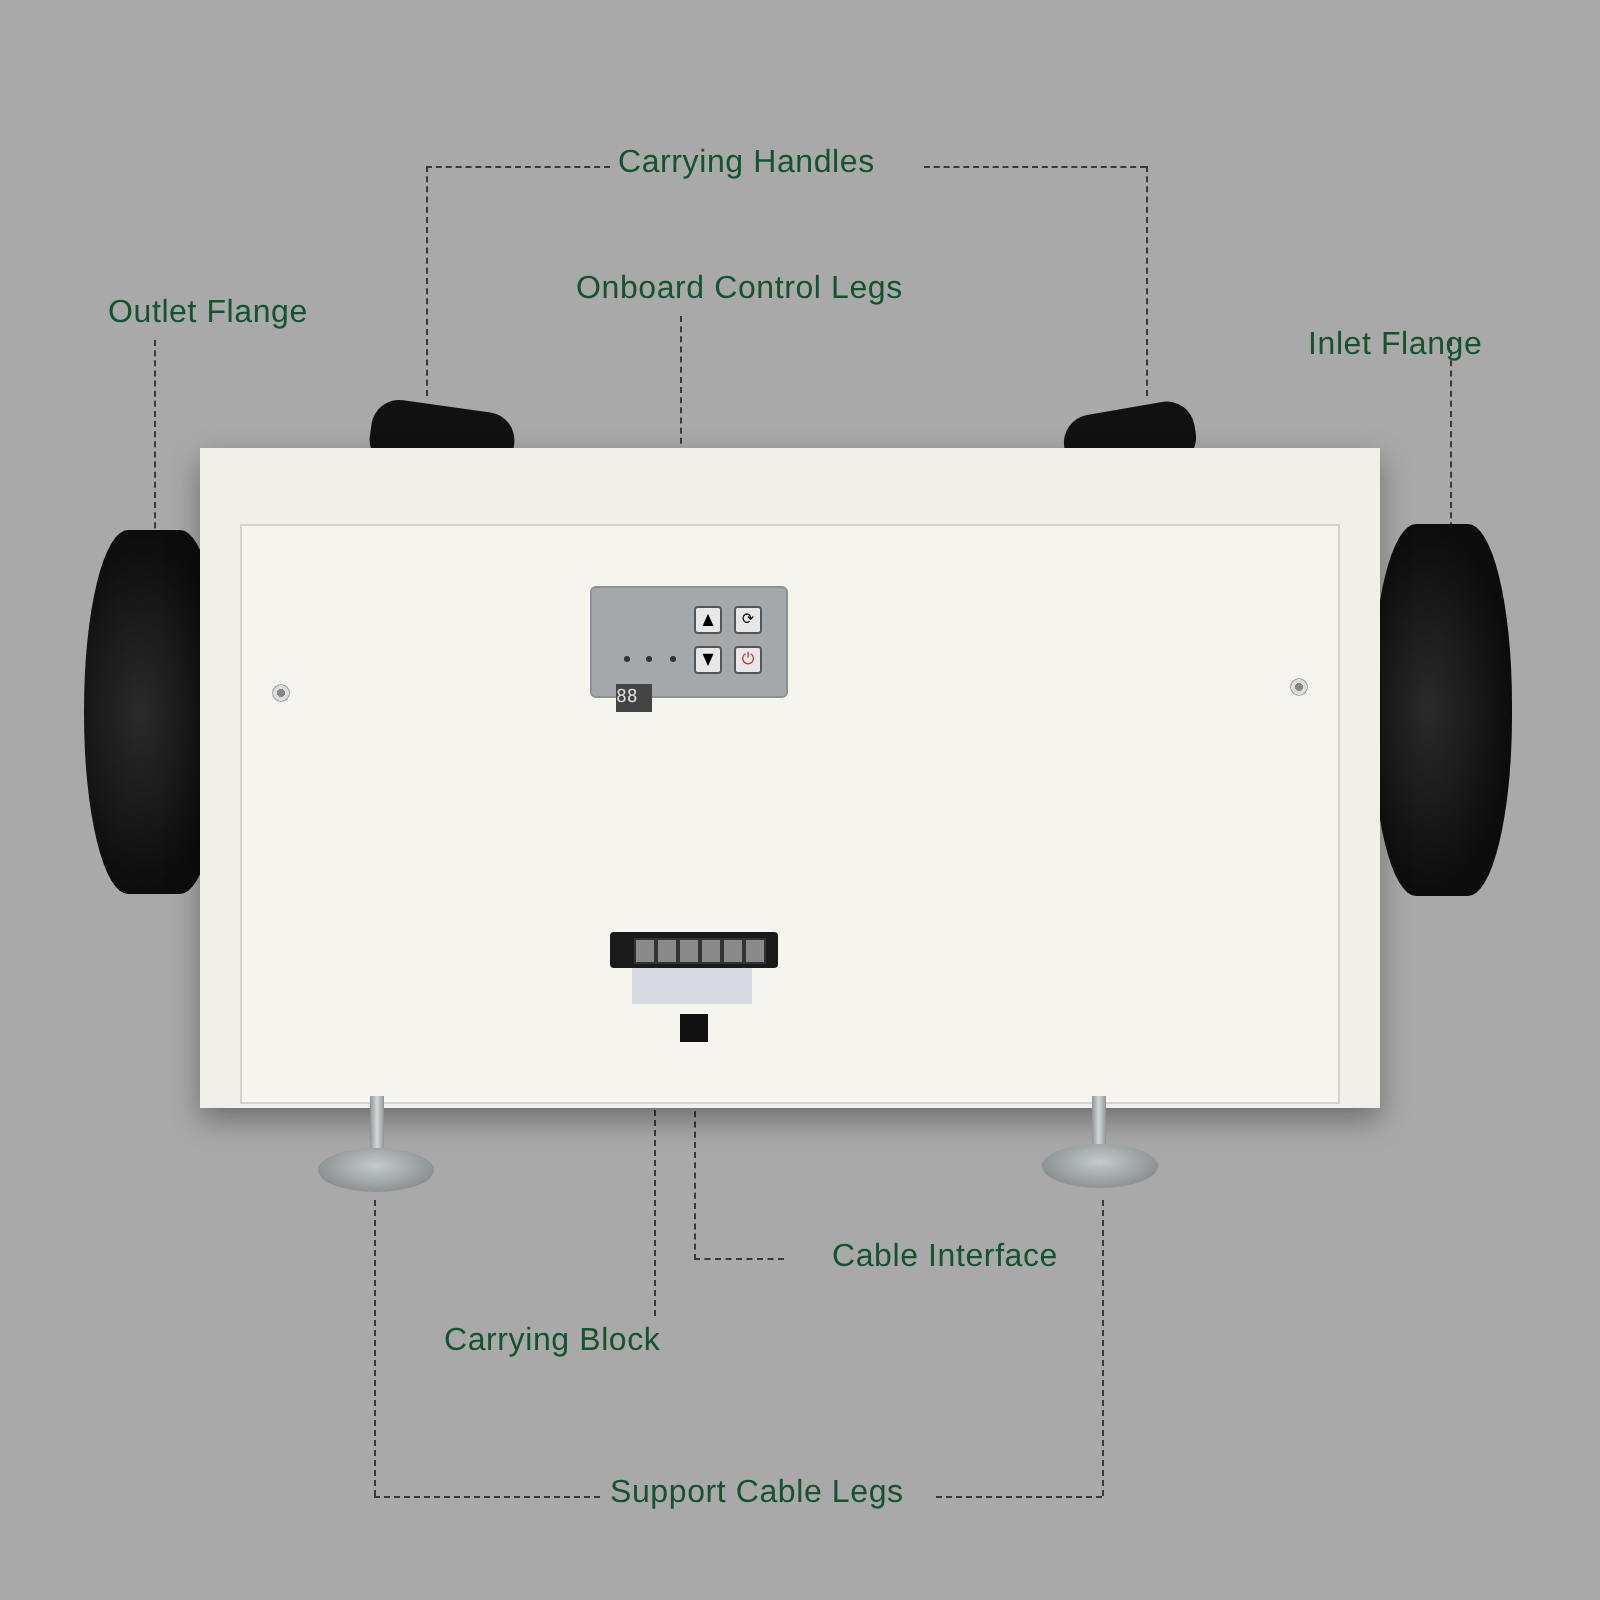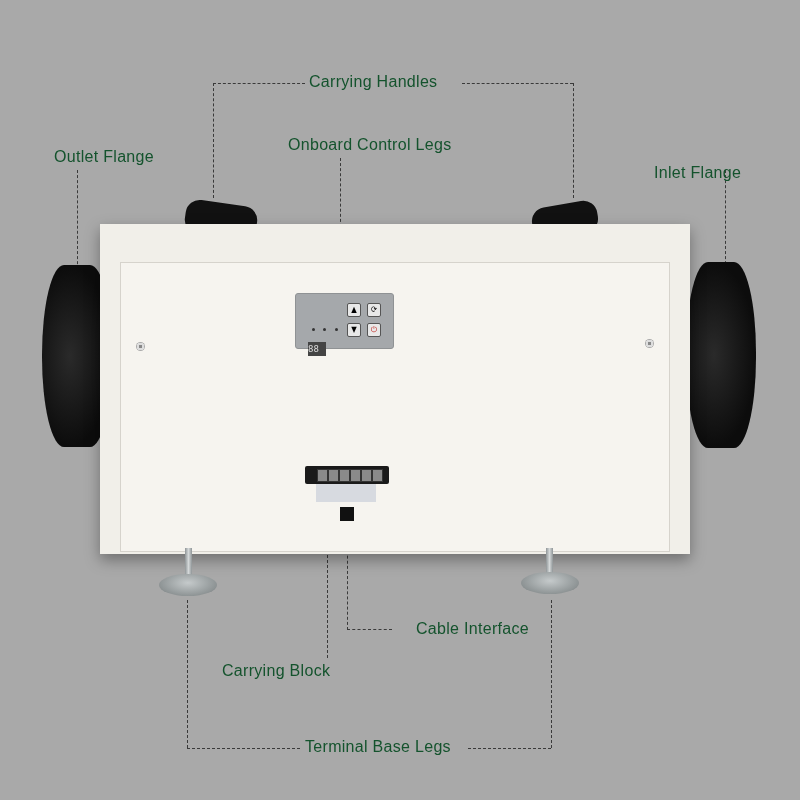--- a/index.html
+++ b/index.html
@@ -40,21 +40,21 @@
 <div class="dv" style="left:551px;top:600px;height:148px;"></div>
 <div class="dh" style="left:187px;top:748px;width:113px;"></div>
 <div class="dh" style="left:468px;top:748px;width:83px;"></div>
 
 <div class="label" style="left:309px;top:73px;">Carrying Handles</div>
 <div class="label" style="left:288px;top:136px;">Onboard Control Legs</div>
 <div class="label" style="left:54px;top:148px;">Outlet Flange</div>
 <div class="label" style="left:654px;top:164px;">Inlet Flange</div>
 <div class="label" style="left:416px;top:620px;">Cable Interface</div>
 <div class="label" style="left:222px;top:662px;">Carrying Block</div>
-<div class="label" style="left:305px;top:738px;">Terminal Base Legs</div>
+<div class="label" style="left:305px;top:738px;">Support Cable Legs</div>
 
 <div class="flange" style="left:42px;top:265px;width:70px;height:182px;"></div>
 <div class="flange" style="left:686px;top:262px;width:70px;height:186px;"></div>
 
 <div class="handle" style="left:185px;top:203px;width:72px;height:34px;transform:rotate(8deg);"></div>
 <div class="handle" style="left:532px;top:204px;width:66px;height:32px;transform:rotate(-10deg);"></div>
 
 <div class="body-top"></div>
 <div class="front"></div>
 <div class="screw" style="left:136px;top:342px;"></div>

